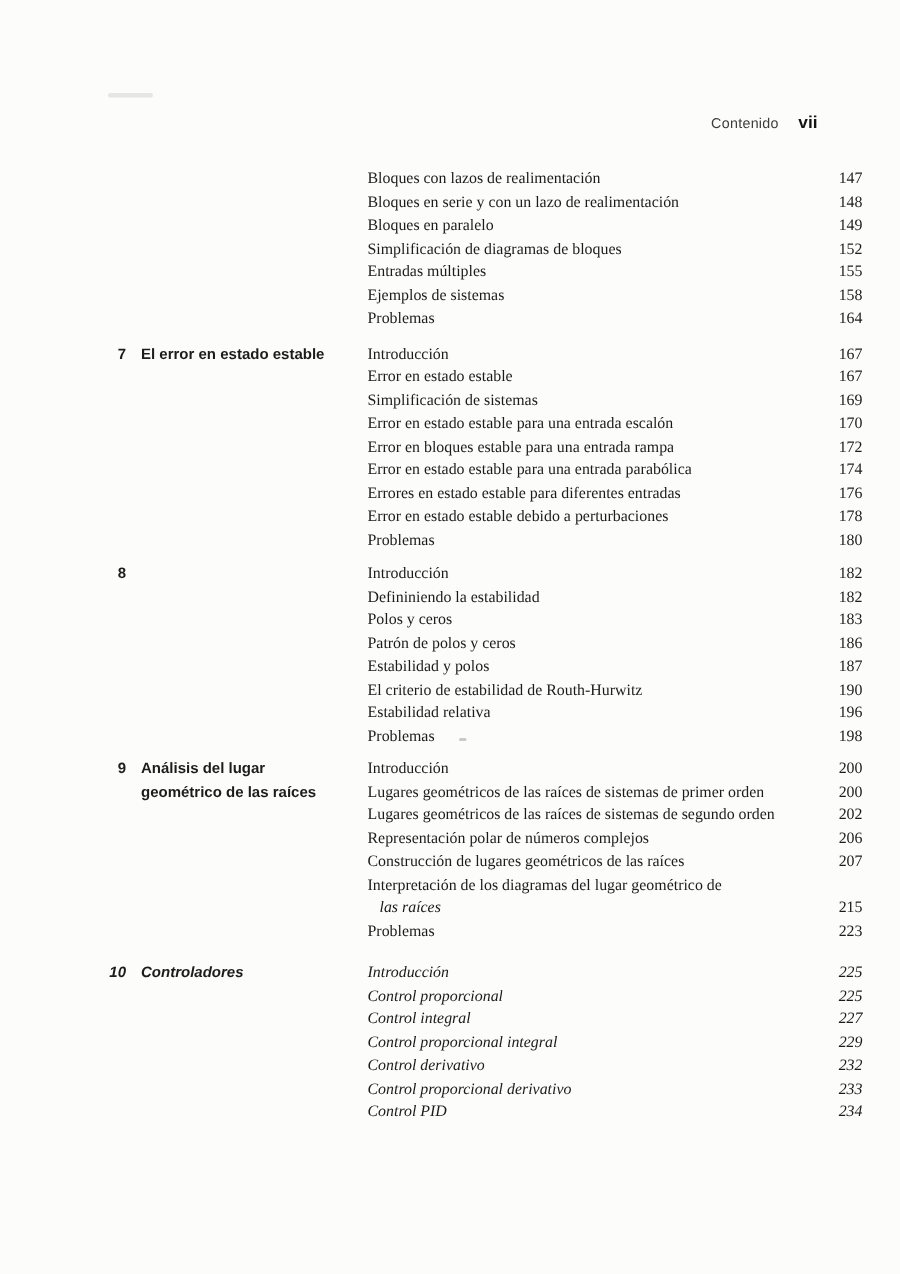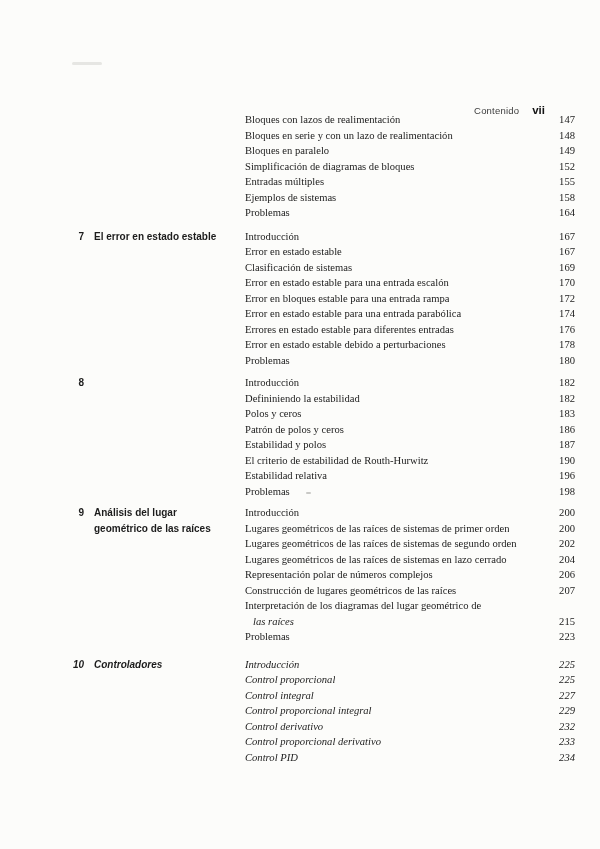--- a/index.html
+++ b/index.html
@@ -9,21 +9,20 @@
     background:#fcfcfa;
     overflow:hidden;
     font-family:"Liberation Serif", serif;
   }
   
   .header{
     position:absolute;
     top:76px;right:55px;
     display:flex;align-items:baseline;gap:13px;
     font-family:"Liberation Sans", sans-serif;
-    margin-top:28px;
   }
   .header .hdr-label{font-size:9.5px;color:#3c3c3c;letter-spacing:.2px;}
   .header .hdr-page{font-size:11.5px;font-weight:700;color:#141414;}
   
   .toc{position:absolute;left:0;top:112px;width:600px;}
   .block{display:flex;align-items:flex-start;}
   .block:nth-of-type(1){margin-top:0;}
   .block:nth-of-type(2){margin-top:8px;}
   .block:nth-of-type(3){margin-top:7px;}
   .block:nth-of-type(4){margin-top:6px;}
@@ -118,21 +117,21 @@
         <div class="entries">
           <div class="entry">
             <span class="txt">Introducción</span>
             <span class="num">167</span>
           </div>
           <div class="entry">
             <span class="txt">Error en estado estable</span>
             <span class="num">167</span>
           </div>
           <div class="entry">
-            <span class="txt">Clasificación de sistemas</span>
+            <span class="txt">Simplificación de sistemas</span>
             <span class="num">169</span>
           </div>
           <div class="entry">
             <span class="txt">Error en estado estable para una entrada escalón</span>
             <span class="num">170</span>
           </div>
           <div class="entry">
             <span class="txt">Error en bloques estable para una entrada rampa</span>
             <span class="num">172</span>
           </div>
@@ -208,24 +207,20 @@
           </div>
           <div class="entry">
             <span class="txt">Lugares geométricos de las raíces de sistemas de primer orden</span>
             <span class="num">200</span>
           </div>
           <div class="entry">
             <span class="txt">Lugares geométricos de las raíces de sistemas de segundo orden</span>
             <span class="num">202</span>
           </div>
           <div class="entry">
-            <span class="txt">Lugares geométricos de las raíces de sistemas en lazo cerrado</span>
-            <span class="num">204</span>
-          </div>
-          <div class="entry">
             <span class="txt">Representación polar de números complejos</span>
             <span class="num">206</span>
           </div>
           <div class="entry">
             <span class="txt">Construcción de lugares geométricos de las raíces</span>
             <span class="num">207</span>
           </div>
           <div class="entry">
             <span class="txt">Interpretación de los diagramas del lugar geométrico de</span>
             <span class="num"></span>

